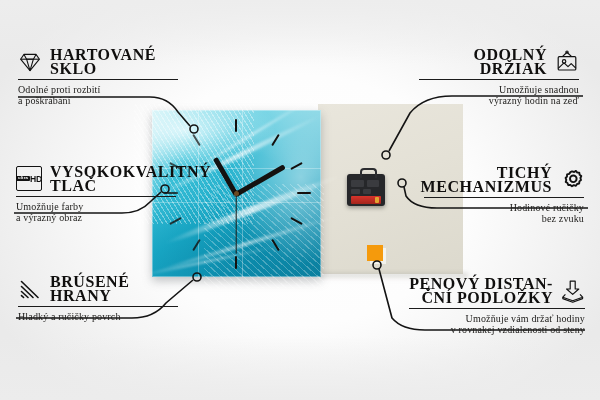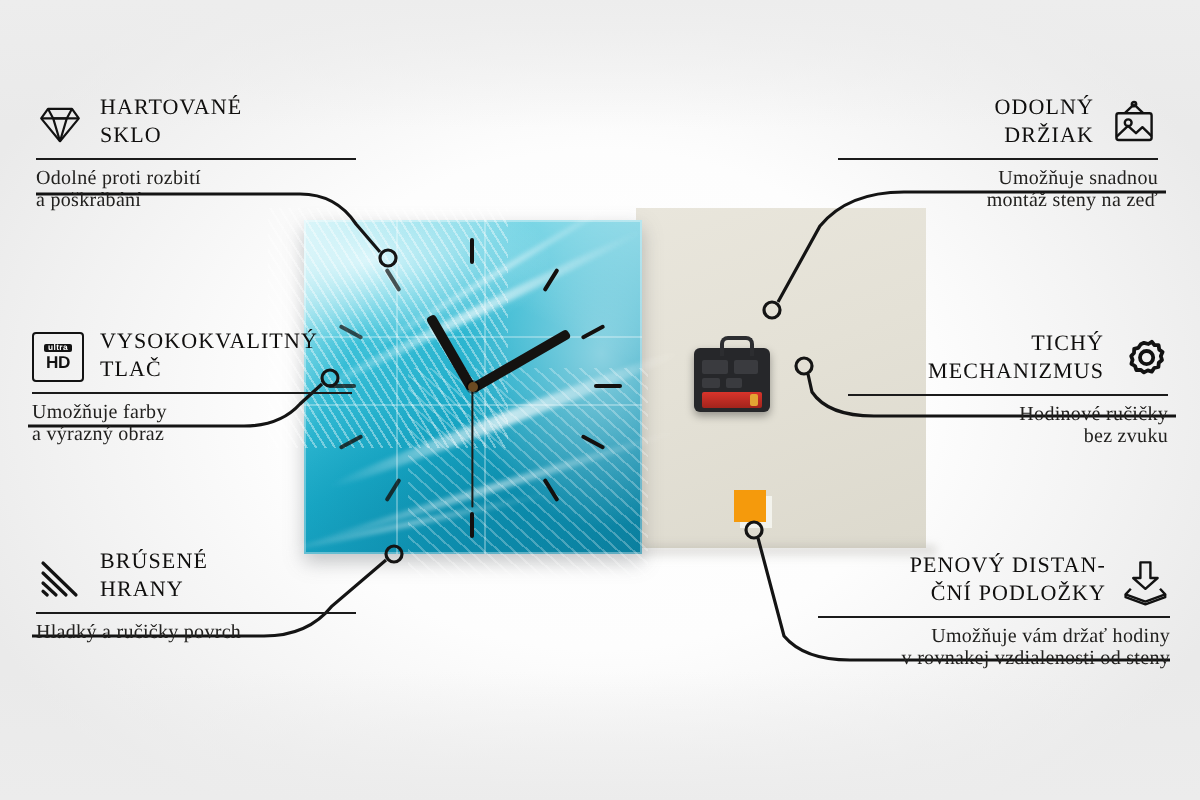--- a/index.html
+++ b/index.html
@@ -81,35 +81,35 @@
   
   #wires{position:absolute;left:0;top:0;width:600px;height:400px;pointer-events:none;}
   #wires path{fill:none;stroke:#141414;stroke-width:1.6;}
   #wires circle{fill:none;stroke:#141414;stroke-width:1.6;}
 
   
   .feat{position:absolute;width:178px;}
   .feat .head{display:flex;align-items:center;gap:8px;}
   .feat.right .head{flex-direction:row-reverse;}
   .feat .ttl{
-    font-family:"Liberation Serif",serif;font-weight:normal;font-size:11px;
+    font-family:"Liberation Serif",serif;font-weight:bold;font-size:16px;
     letter-spacing:.55px;line-height:13.5px;color:#100f0e;text-transform:uppercase;
   }
   .feat .rule{height:1px;background:#1b1b1b;margin:4px 0 4px;}
   .feat .sub{
     font-family:"Liberation Serif",serif;font-size:10px;line-height:11.4px;
     color:#22211f;letter-spacing:.15px;
   }
   .feat.right{text-align:right;}
   .feat.right .sub{text-align:right;}
   .ico{width:24px;height:24px;flex:0 0 24px;display:block;}
   .ico svg{display:block;}
   .hdbox{
     width:24px;height:23px;flex:0 0 24px;border:1.4px solid #121212;border-radius:2px;
-    display:flex;flex-direction:column;align-items:center;justify-content:center;line-height:1;
+    display:flex;align-items:center;justify-content:center;line-height:1;
   }
   .hdbox .u{font-family:"Liberation Sans",sans-serif;font-size:4.2px;font-weight:bold;letter-spacing:.2px;background:#121212;color:#fff;padding:0 2px;border-radius:1px;}
   .hdbox .h{font-family:"Liberation Sans",sans-serif;font-size:8.6px;font-weight:bold;letter-spacing:-.2px;color:#121212;margin-top:1px;}
 </style>
 </head>
 <body>
 
 <div id="stage">
 
   <div class="wall"></div>
@@ -257,21 +257,21 @@
         </svg>
       </span>
       <span class="ttl">
         <span>ODOLNÝ</span><br>
         <span>DRŽIAK</span>
       </span>
     </div>
     <div class="rule"></div>
     <div class="sub">
       <span>Umožňuje snadnou</span><br>
-      <span>montáž steny na zeď</span>
+      <span>výrazný hodin na zeď</span>
     </div>
   </div>
 
   <div class="feat right" style="left:409px;top:277px;width:176px;">
     <div class="head">
       <span class="ico">
         <svg viewBox="0 0 24 24" width="24" height="24">
           <g fill="none" stroke="#121212" stroke-width="1.2" stroke-linejoin="round">
             <path d="M9.2 2.2 H14.2 V10.0 H17.8 L11.7 15.4 L5.6 10.0 H9.2 Z"></path>
             <path d="M4.4 15.4 L1.8 18.2 L11.7 21.8 L21.6 18.2 L19.0 15.4"></path>

